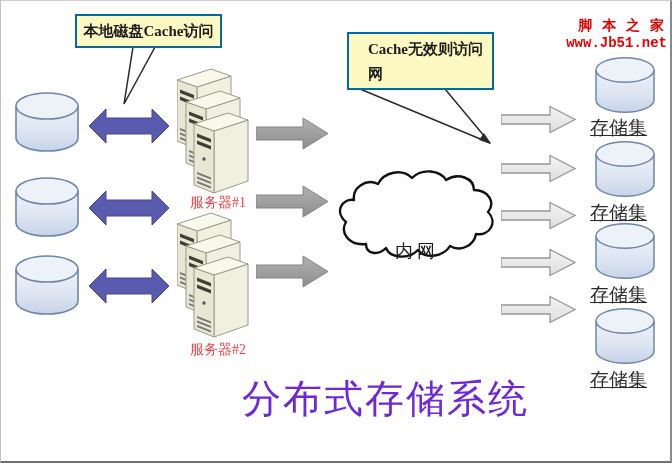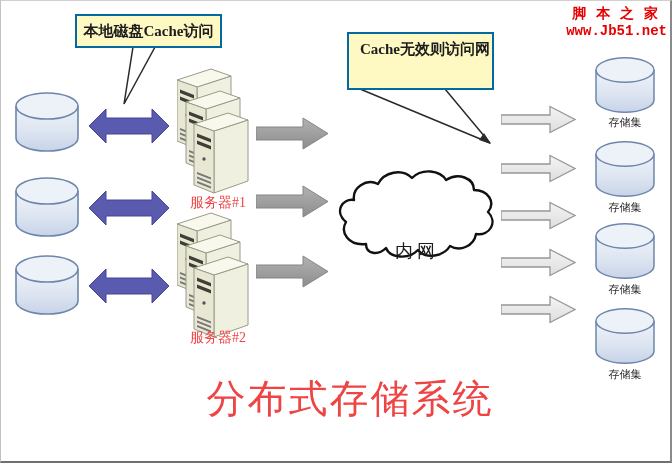--- a/index.html
+++ b/index.html
@@ -12,39 +12,40 @@
   }
   .abs{position:absolute;}
   .callout{
     position:absolute;background:#fef9c3;border:2px solid #0369a1;z-index:3;
     color:#1c1c1c;font-weight:700;box-sizing:border-box;
     font-family:"Liberation Serif","DejaVu Serif",serif;
   }
   .callout1{left:74px;top:13px;width:147px;height:34px;font-size:15px;
     display:flex;align-items:center;justify-content:center;}
   .callout2{left:346px;top:31px;width:147px;height:58px;font-size:15px;
-    line-height:25px;padding:3px 0 0 11px;}
+    line-height:25px;padding:3px 0 0 19px;}
   .pointer-layer{left:0;top:0;z-index:2;pointer-events:none;}
   .srv-label{
     position:absolute;width:90px;text-align:center;font-size:14px;color:#ef4444;
     font-family:"Liberation Serif","DejaVu Serif",serif;
   }
   .store-label{
-    position:absolute;width:70px;text-align:center;font-size:11px;color:#2b2b2b;
-    font-family:"Liberation Serif","DejaVu Serif",serif;
+    position:absolute;width:70px;font-size:19px;color:#2b2b2b;
+    font-family:"Liberation Serif","DejaVu Serif",serif;
+    text-decoration:underline;
   }
   .cloud-label{
     position:absolute;left:335px;top:198px;width:162px;text-align:center;
     font-size:18px;color:#1c1c1c;letter-spacing:4px;z-index:2;margin-top:40px;
   }
   .main-title{
-    position:absolute;left:189px;top:371px;width:320px;text-align:center;
-    font-size:39px;color:#ef4444;letter-spacing:2px;white-space:nowrap;
-  }
-  .watermark{position:absolute;right:3px;top:3px;text-align:center;z-index:4;}
+    position:absolute;left:208px;top:371px;width:320px;text-align:right;
+    font-size:39px;color:#6d28d9;letter-spacing:2px;white-space:nowrap;
+  }
+  .watermark{position:absolute;right:3px;top:15px;text-align:right;z-index:4;}
   .wm-name{font-family:"Liberation Sans","DejaVu Sans",sans-serif;
     font-size:14px;font-weight:700;letter-spacing:3px;line-height:19px;}
   .wm-url{font-family:"Liberation Mono","DejaVu Sans Mono",monospace;
     font-size:14px;font-weight:700;line-height:17px;}
   svg{display:block;}
 </style>
 </head>
 <body>
 
 <div class="canvas">
@@ -134,21 +135,21 @@
     <use href="#tower" x="9" y="22"></use>
     <use href="#tower" x="17" y="44"></use>
   </svg>
   <div class="srv-label" style="left:172px;top:193px">服务器#1</div>
 
   <svg class="abs" style="left:176px;top:208px" width="80" height="132" viewBox="0 0 80 132">
     <use href="#tower" x="0" y="0"></use>
     <use href="#tower" x="9" y="22"></use>
     <use href="#tower" x="17" y="44"></use>
   </svg>
-  <div class="srv-label" style="left:172px;top:328px">服务器#2</div>
+  <div class="srv-label" style="left:172px;top:340px">服务器#2</div>
 
   <svg class="abs" style="left:255px;top:115px" width="72" height="35" viewBox="0 0 72 35">
       <use href="#grayarrow"></use>
     </svg>
   <svg class="abs" style="left:255px;top:183px" width="72" height="35" viewBox="0 0 72 35">
       <use href="#grayarrow"></use>
     </svg>
   <svg class="abs" style="left:255px;top:253px" width="72" height="35" viewBox="0 0 72 35">
       <use href="#grayarrow"></use>
     </svg>

